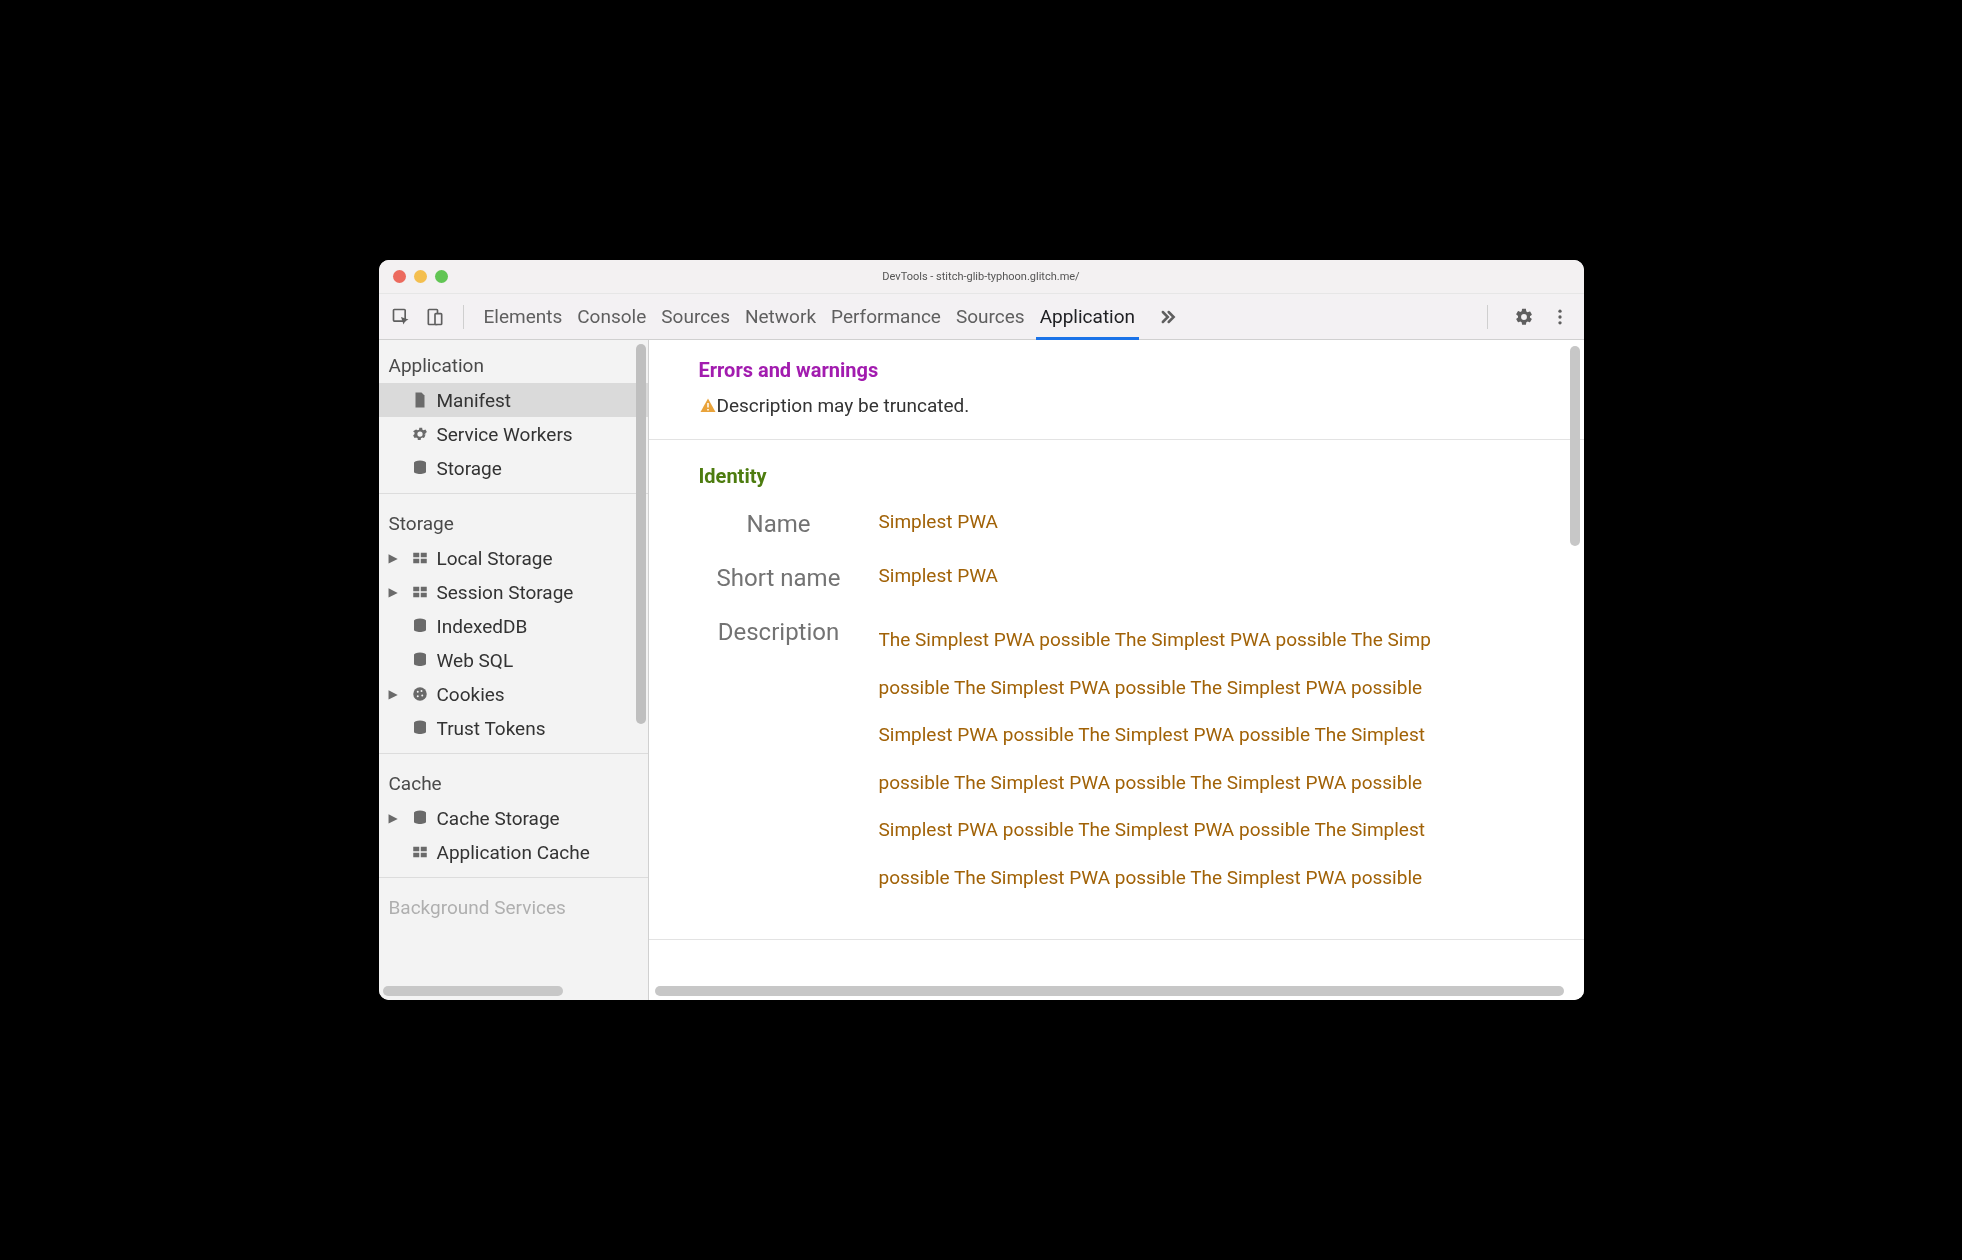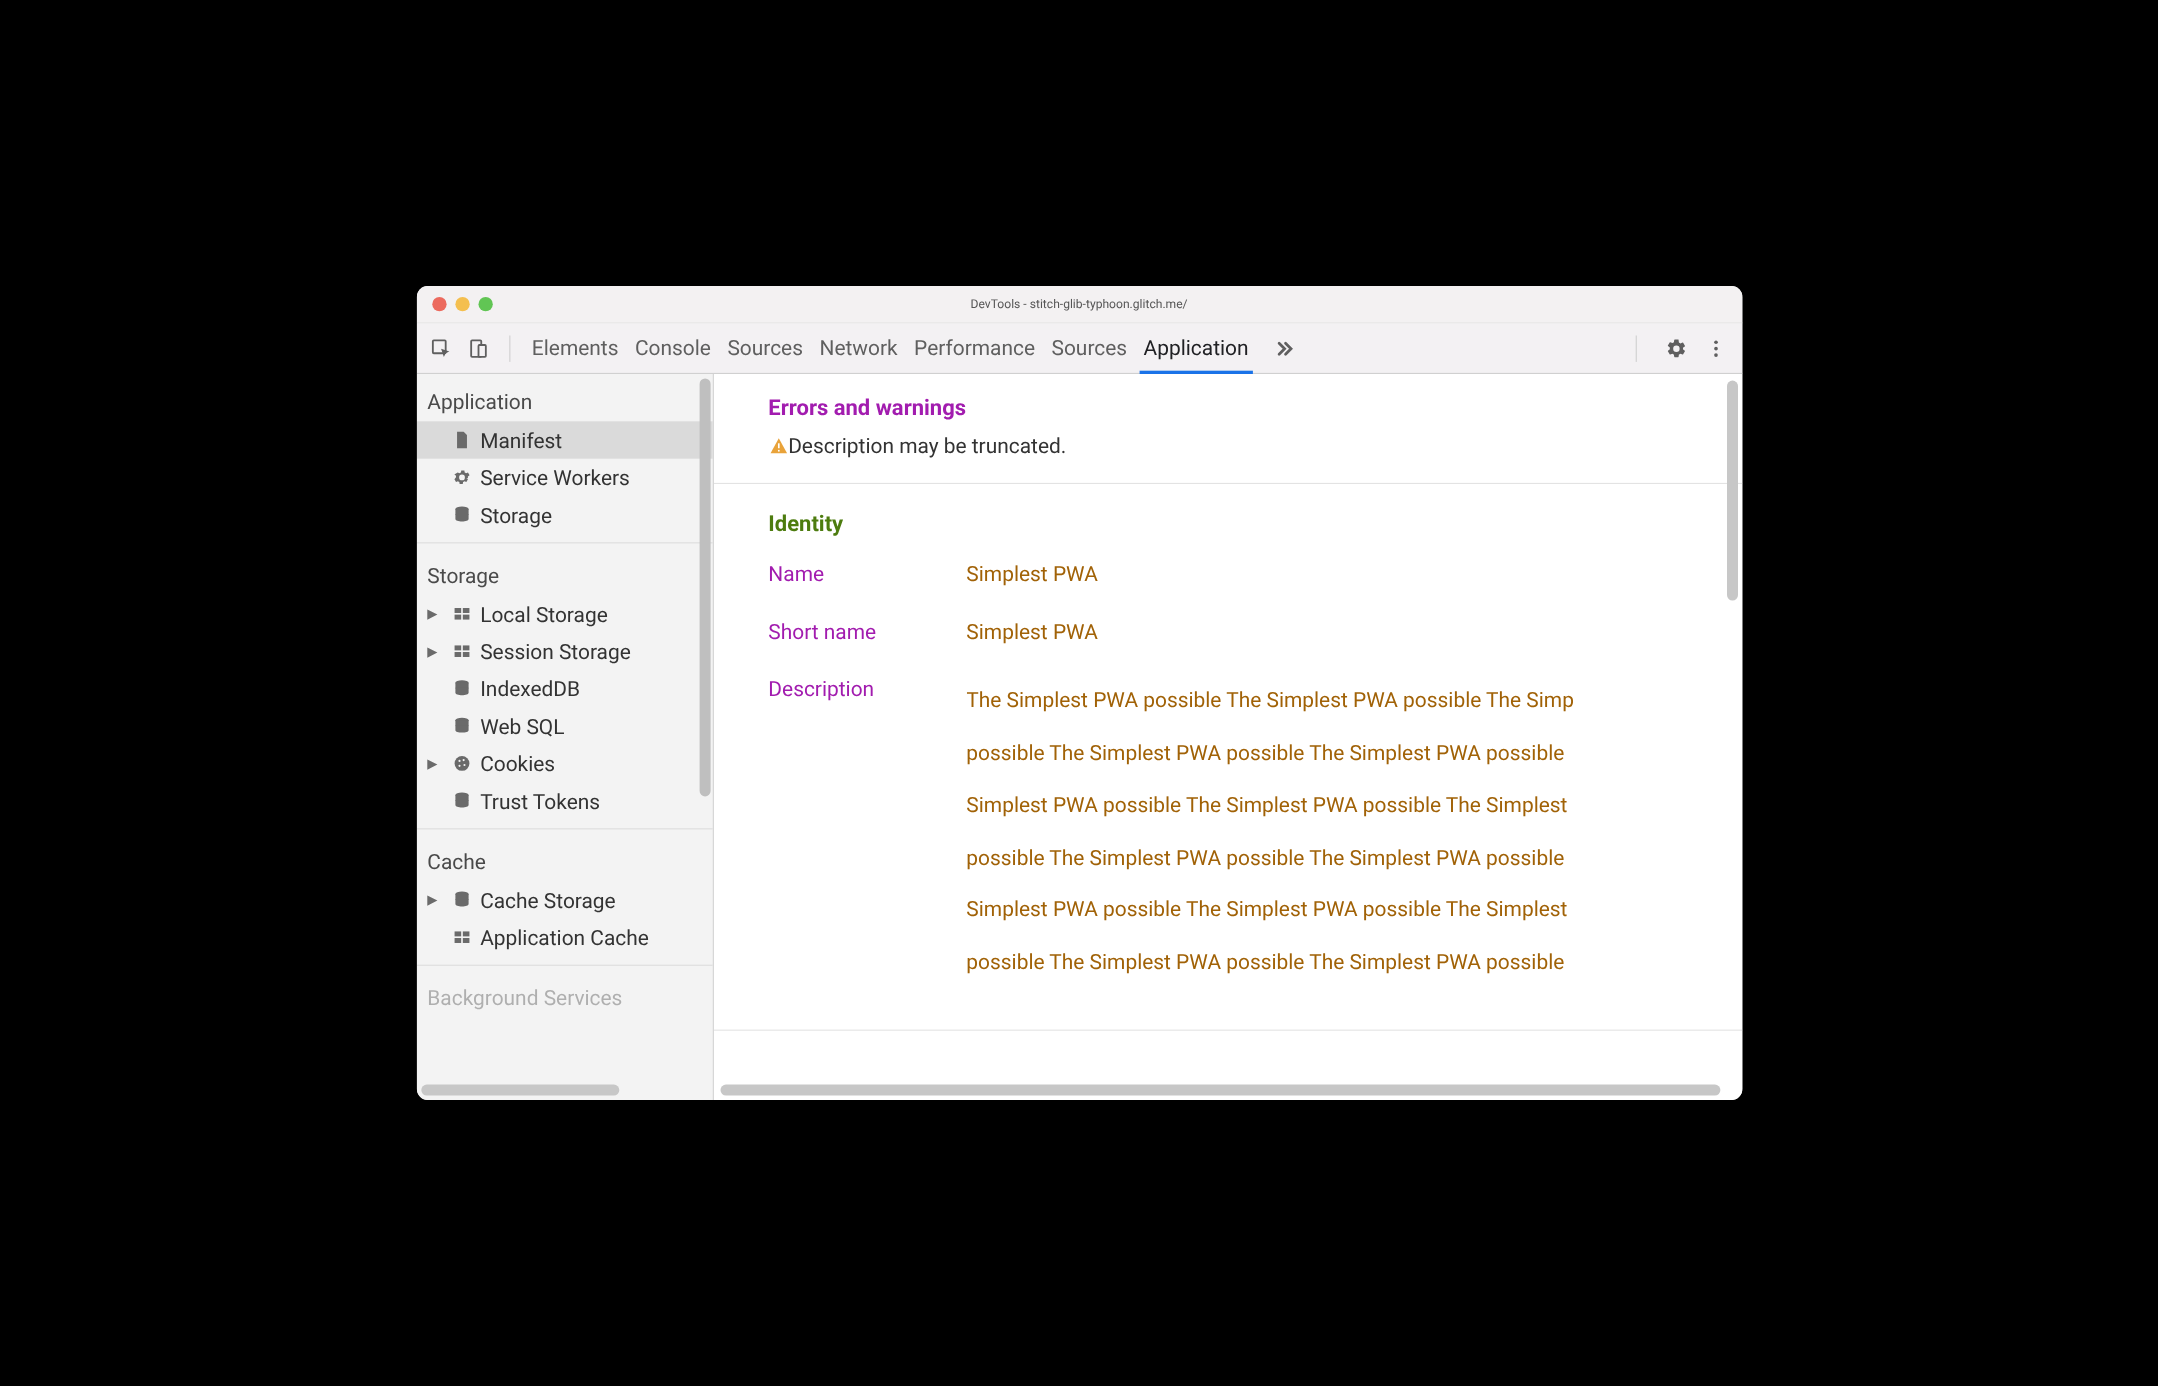--- a/index.html
+++ b/index.html
@@ -265,24 +265,24 @@
     font-weight:700;
     color:#4d7c0f;
   }
   .kv {
     display:flex;
     align-items:flex-start;
     margin-bottom:24px;
   }
   .kv .k {
     width:180px;
-    text-align:left;
+    text-align:center;
     padding-right:20px;
-    color:#a21caf;
-    font-size:19px;
+    color:#737373;
+    font-size:24px;
     padding-top:2px;
     flex-shrink:0;
   }
   .kv .v {
     font-size:19px;
     color:#a16207;
     line-height:2.5;
     flex:1;
     overflow:hidden;
     white-space: pre-line;

